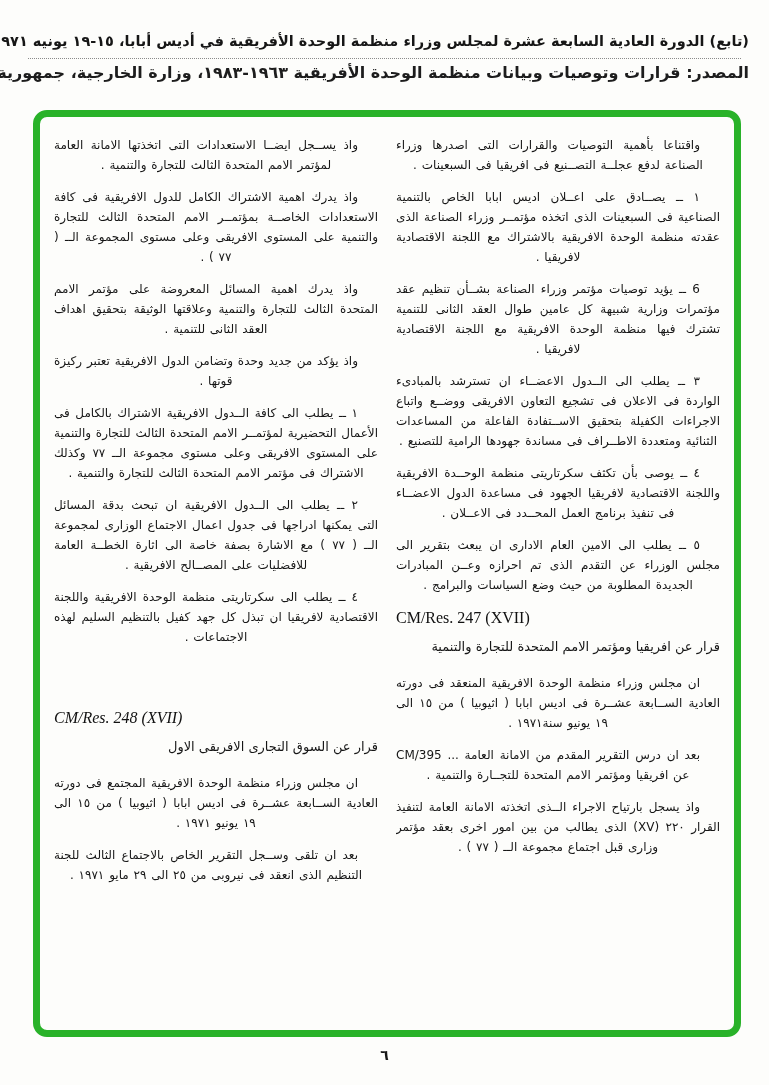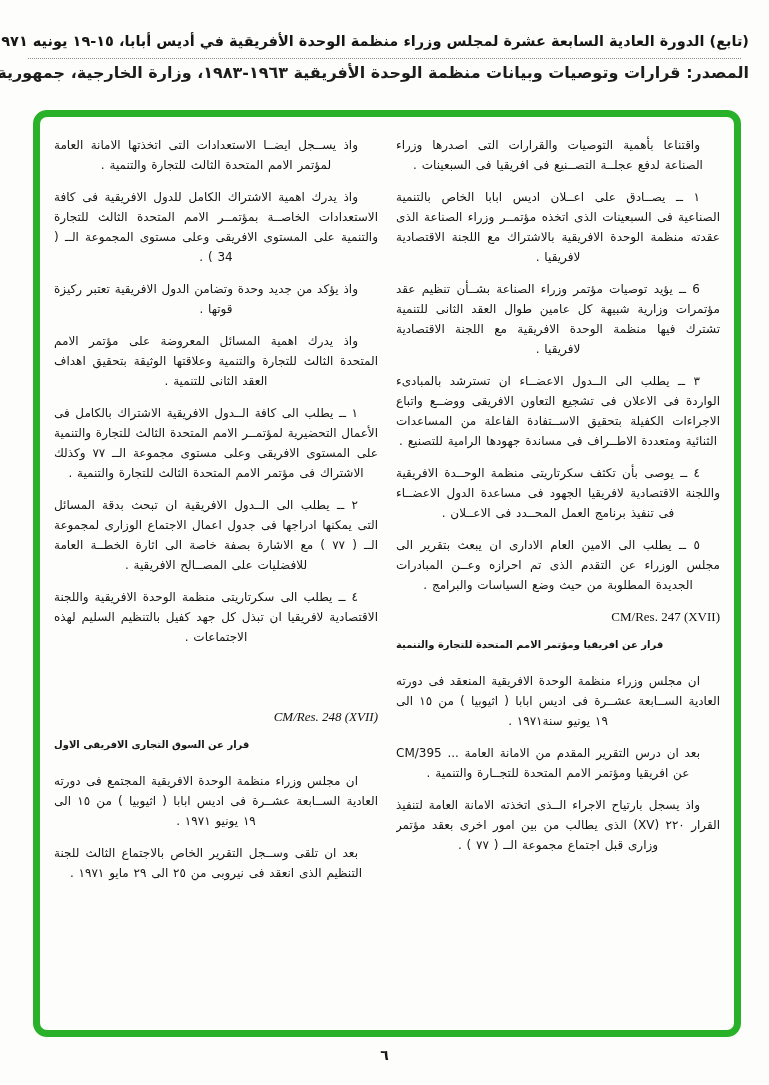--- a/index.html
+++ b/index.html
@@ -71,34 +71,34 @@
     font-size: 12px;
     line-height: 20px;
     text-align: justify;
     text-align-last: center;
     text-indent: 20px;
     word-spacing: 1px;
   }
   .rescode {
     margin: 14px 0 10px 0;
     direction: ltr;
-    text-align: right;
+    text-align: left;
     font-family: "Liberation Serif", "DejaVu Serif", serif;
-    font-size: 13px;
+    font-size: 16px;
     color: #111;
   }
   .rescode.gap-before {
     margin-top: 62px;
     font-style: italic;
   }
   .res-heading {
     margin: 6px 0 16px 0;
-    font-size: 10px;
-    font-weight: bold;
-    text-align: left;
+    font-size: 13px;
+    font-weight: normal;
+    text-align: right;
     line-height: 20px;
   }
   .page-number {
     position: absolute;
     bottom: 22px;
     left: 0;
     right: 0;
     text-align: center;
     font-size: 14px;
     font-weight: bold;
@@ -127,23 +127,23 @@
         <p class="para">٥ ــ يطلب الى الامين العام الادارى ان يبعث بتقرير الى مجلس الوزراء عن التقدم الذى تم احرازه وعــن المبادرات الجديدة المطلوبة من حيث وضع السياسات والبرامج .</p>
         <p class="rescode">CM/Res. 247 (XVII)</p>
         <p class="res-heading">قرار عن افريقيا ومؤتمر الامم المتحدة للتجارة والتنمية</p>
         <p class="para">ان مجلس وزراء منظمة الوحدة الافريقية المنعقد فى دورته العادية الســابعة عشــرة فى اديس ابابا ( اثيوبيا ) من ١٥ الى ١٩ يونيو سنة١٩٧١ .</p>
         <p class="para">بعد ان درس التقرير المقدم من الامانة العامة ... CM/395 عن افريقيا ومؤتمر الامم المتحدة للتجــارة والتنمية .</p>
         <p class="para">واذ يسجل بارتياح الاجراء الــذى اتخذته الامانة العامة لتنفيذ القرار ٢٢٠ (XV) الذى يطالب من بين امور اخرى بعقد مؤتمر وزارى قبل اجتماع مجموعة الــ ( ٧٧ ) .</p>
       </div>
 
       <div class="col">
         <p class="para">واذ يســجل ايضــا الاستعدادات التى اتخذتها الامانة العامة لمؤتمر الامم المتحدة الثالث للتجارة والتنمية .</p>
-        <p class="para">واذ يدرك اهمية الاشتراك الكامل للدول الافريقية فى كافة الاستعدادات الخاصــة بمؤتمــر الامم المتحدة الثالث للتجارة والتنمية على المستوى الافريقى وعلى مستوى المجموعة الــ ( 34 ) .</p>
+        <p class="para">واذ يدرك اهمية الاشتراك الكامل للدول الافريقية فى كافة الاستعدادات الخاصــة بمؤتمــر الامم المتحدة الثالث للتجارة والتنمية على المستوى الافريقى وعلى مستوى المجموعة الــ ( ٧٧ ) .</p>
+        <p class="para">واذ يدرك اهمية المسائل المعروضة على مؤتمر الامم المتحدة الثالث للتجارة والتنمية وعلاقتها الوثيقة بتحقيق اهداف العقد الثانى للتنمية .</p>
         <p class="para">واذ يؤكد من جديد وحدة وتضامن الدول الافريقية تعتبر ركيزة قوتها .</p>
-        <p class="para">واذ يدرك اهمية المسائل المعروضة على مؤتمر الامم المتحدة الثالث للتجارة والتنمية وعلاقتها الوثيقة بتحقيق اهداف العقد الثانى للتنمية .</p>
         <p class="para">١ ــ يطلب الى كافة الــدول الافريقية الاشتراك بالكامل فى الأعمال التحضيرية لمؤتمــر الامم المتحدة الثالث للتجارة والتنمية على المستوى الافريقى وعلى مستوى مجموعة الــ ٧٧ وكذلك الاشتراك فى مؤتمر الامم المتحدة الثالث للتجارة والتنمية .</p>
         <p class="para">٢ ــ يطلب الى الــدول الافريقية ان تبحث بدقة المسائل التى يمكنها ادراجها فى جدول اعمال الاجتماع الوزارى لمجموعة الــ ( ٧٧ ) مع الاشارة بصفة خاصة الى اثارة الخطــة العامة للافضليات على المصــالح الافريقية .</p>
         <p class="para">٤ ــ يطلب الى سكرتاريتى منظمة الوحدة الافريقية واللجنة الاقتصادية لافريقيا ان تبذل كل جهد كفيل بالتنظيم السليم لهذه الاجتماعات .</p>
         <p class="rescode gap-before">CM/Res. 248 (XVII)</p>
         <p class="res-heading">قرار عن السوق التجارى الافريقى الاول</p>
         <p class="para">ان مجلس وزراء منظمة الوحدة الافريقية المجتمع فى دورته العادية الســابعة عشــرة فى اديس ابابا ( اثيوبيا ) من ١٥ الى ١٩ يونيو ١٩٧١ .</p>
         <p class="para">بعد ان تلقى وســجل التقرير الخاص بالاجتماع الثالث للجنة التنظيم الذى انعقد فى نيروبى من ٢٥ الى ٢٩ مايو ١٩٧١ .</p>
       </div>
 
     </div>

